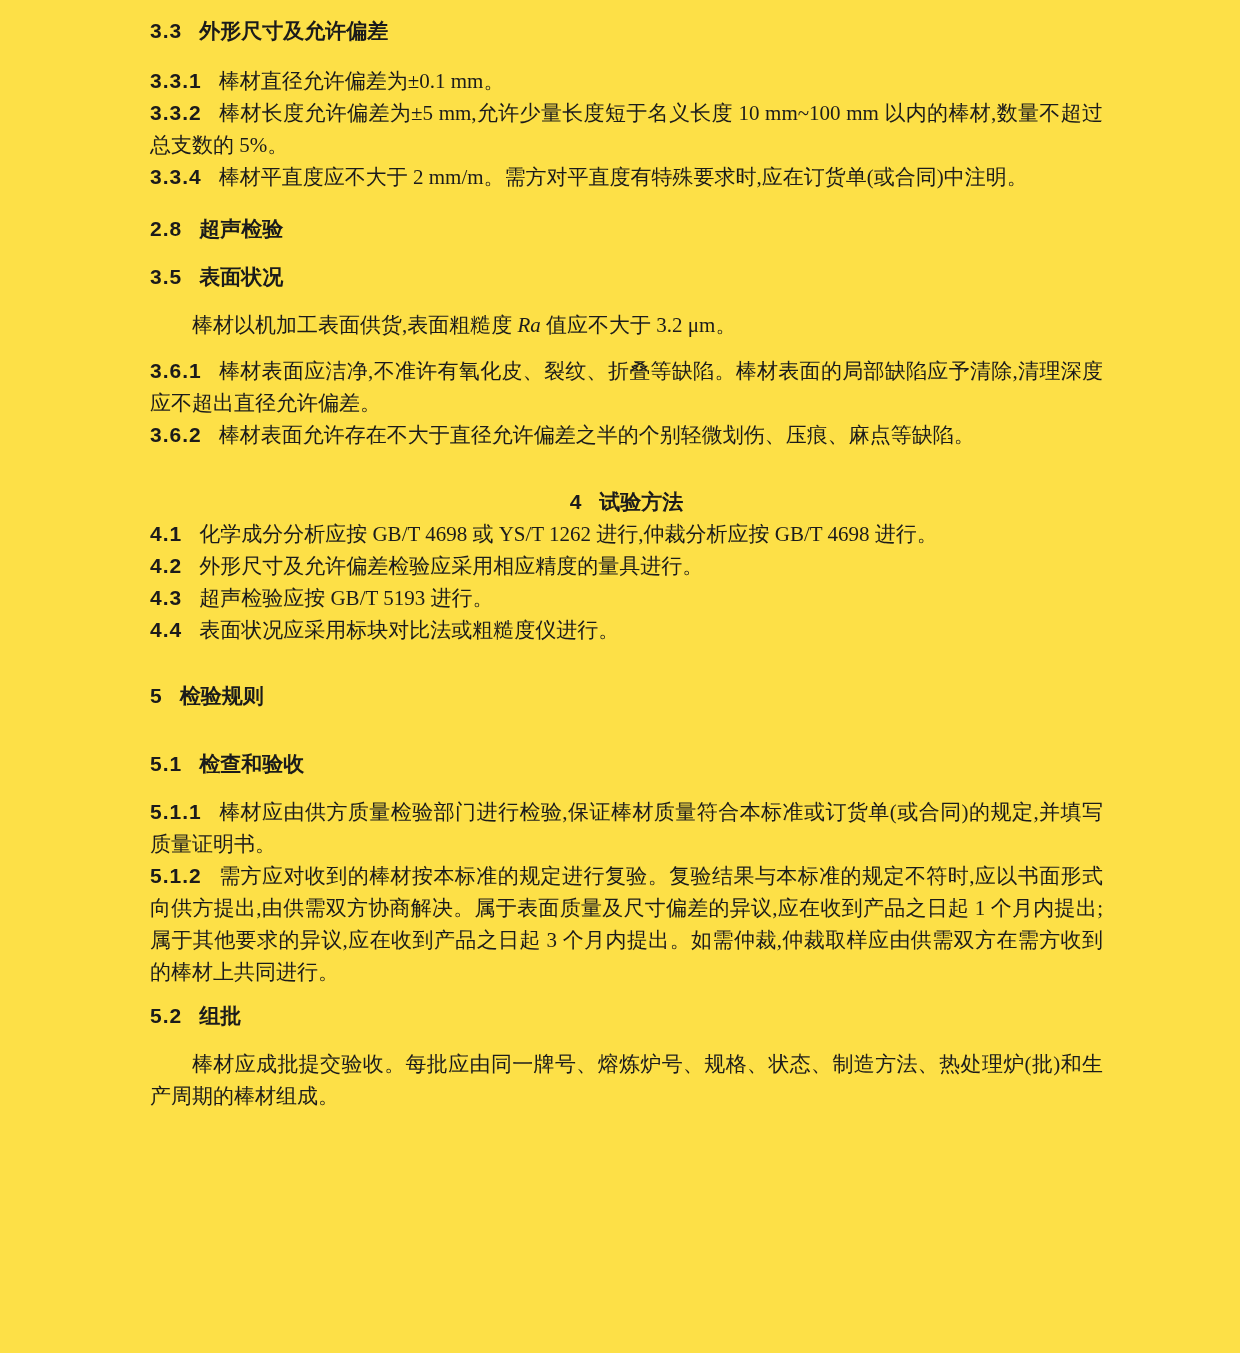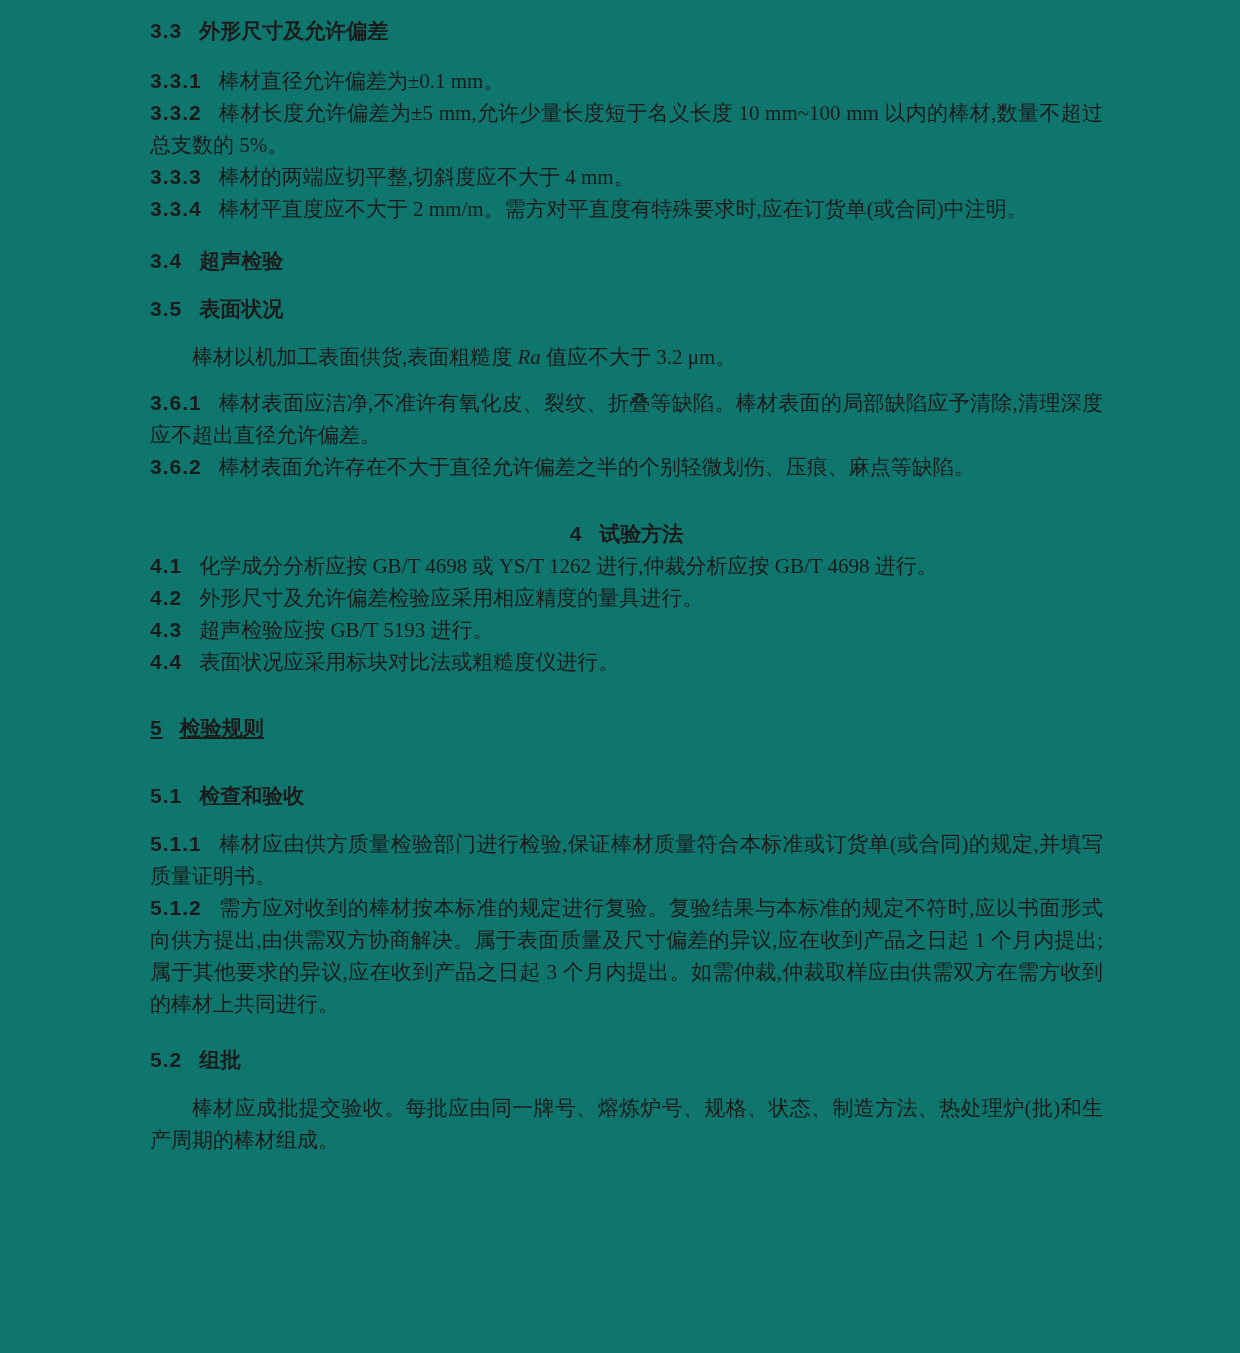--- a/index.html
+++ b/index.html
@@ -5,21 +5,21 @@
   html, body {
     margin: 0;
     padding: 0;
     background: #ffffff;
   }
   .page {
     position: relative;
     box-sizing: border-box;
     width: 1240px;
     height: 1353px;
-    background: #0f766e;
+    background: #fde047;
     color: #1b1b1b;
     font-family: "Liberation Serif", "DejaVu Serif", serif;
     font-size: 21px;
     padding: 15px 137px 0 150px;
     overflow: hidden;
   }
   .text {
     line-height: 32px;
     text-align: justify;
     margin: 0;
@@ -38,42 +38,41 @@
     margin-right: 17px;
     letter-spacing: 1px;
   }
   .h-sub .num, .h-chapter .num { font-weight: bold; }
   .para { text-indent: 42px; }
   .it { font-style: italic; }
   .mt14 { margin-top: 14px; }
   .mt16 { margin-top: 16px; }
   .mt18 { margin-top: 18px; }
   .mt20 { margin-top: 20px; }
-  .mt24 { margin-top: 24px; }
+  .mt24 { margin-top: 12px; }
   .mt28 { margin-top: 36px; }
   .mt33 { }
-  .mt34 { margin-top: 34px; text-decoration: underline; }
+  .mt34 { margin-top: 34px; }
   .mt35 { margin-top: 35px; text-align: center; }
 </style>
 </head>
 <body>
 
 <div class="page">
 
   <h3 class="text h-sub"><span class="num">3.3</span><span>外形尺寸及允许偏差</span></h3>
 
   <p class="text clause mt18"><span class="num">3.3.1</span><span>棒材直径允许偏差为±0.1 mm。</span></p>
 
   <p class="text clause"><span class="num">3.3.2</span><span>棒材长度允许偏差为±5 mm,允许少量长度短于名义长度 10 mm~100 mm 以内的棒材,数量不超过总支数的 5%。</span></p>
 
-  <p class="text clause"><span class="num">3.3.3</span><span>棒材的两端应切平整,切斜度应不大于 4 mm。</span></p>
 
   <p class="text clause"><span class="num">3.3.4</span><span>棒材平直度应不大于 2 mm/m。需方对平直度有特殊要求时,应在订货单(或合同)中注明。</span></p>
 
-  <h3 class="text h-sub mt20"><span class="num">3.4</span><span>超声检验</span></h3>
+  <h3 class="text h-sub mt20"><span class="num">2.8</span><span>超声检验</span></h3>
 
 
   <h3 class="text h-sub mt16"><span class="num">3.5</span><span>表面状况</span></h3>
 
   <p class="text para mt16"><span>棒材以机加工表面供货,表面粗糙度 </span><span class="it">Ra</span><span> 值应不大于 3.2 μm。</span></p>
 
 
   <p class="text clause mt14"><span class="num">3.6.1</span><span>棒材表面应洁净,不准许有氧化皮、裂纹、折叠等缺陷。棒材表面的局部缺陷应予清除,清理深度应不超出直径允许偏差。</span></p>
 
   <p class="text clause"><span class="num">3.6.2</span><span>棒材表面允许存在不大于直径允许偏差之半的个别轻微划伤、压痕、麻点等缺陷。</span></p>

